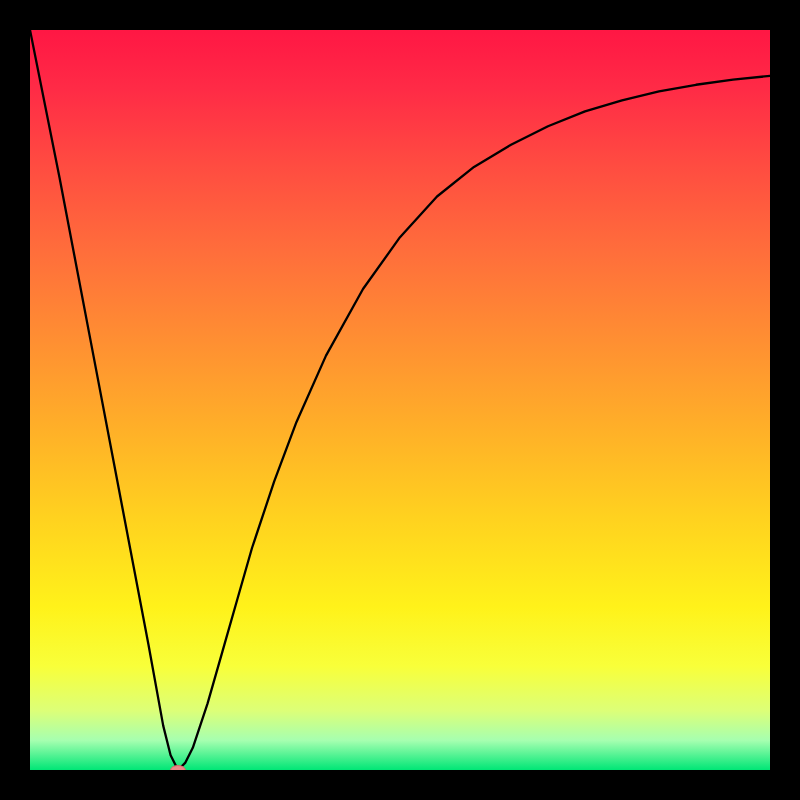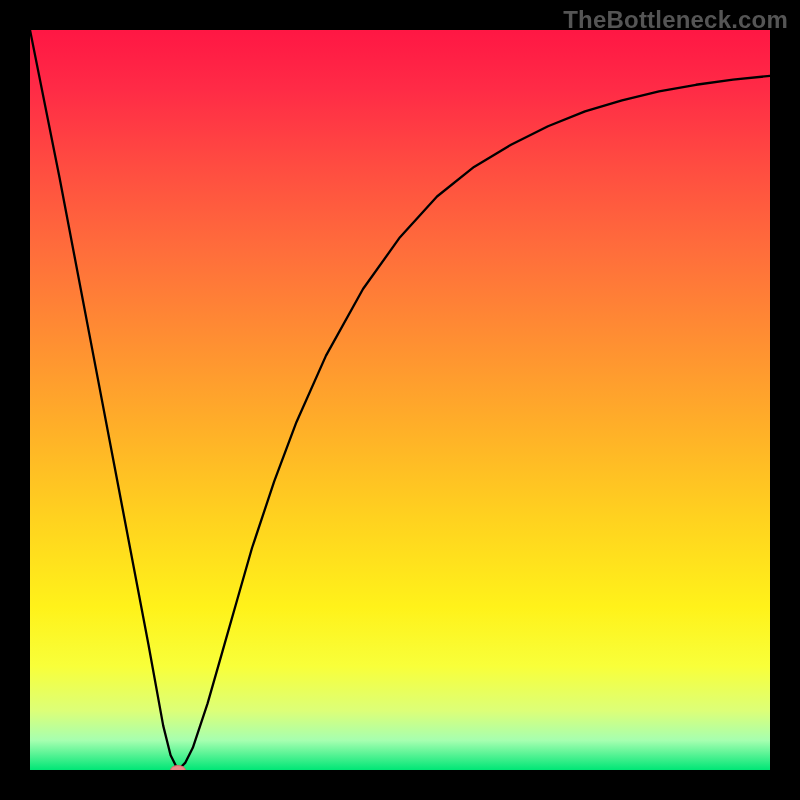--- a/index.html
+++ b/index.html
@@ -59,14 +59,13 @@
       </defs>
       <rect x="0" y="0" width="740" height="740" fill="url(#bg-grad)"></rect>
       <g>
           <path d="M0.00 0.00 L29.60 148.00 L59.20 303.40 L88.80 458.80 L118.40 614.20 L133.20 695.60 L140.60 725.20 L148.00 740.00 L155.40 732.60 L162.80 717.80 L177.60 673.40 L192.40 621.60 L207.20 569.80 L222.00 518.00 L244.20 451.40 L266.40 392.20 L296.00 325.60 L333.00 259.00 L370.00 207.20 L407.00 166.50 L444.00 136.90 L481.00 114.70 L518.00 96.20 L555.00 81.40 L592.00 70.30 L629.00 61.42 L666.00 54.76 L703.00 49.58 L740.00 45.88" fill="none" stroke="#000000" stroke-width="2.3" stroke-linejoin="round" stroke-linecap="round"></path>
         </g>
       <g>
           <ellipse cx="148.00" cy="740.00" rx="7.40" ry="4.44" fill="#e98888" stroke="#d46a6a" stroke-width="1"></ellipse>
         </g>
     </svg>
   </div>
-  <div class="watermark">TheBottleneck.com</div>
 </div>
 
 </body></html>

